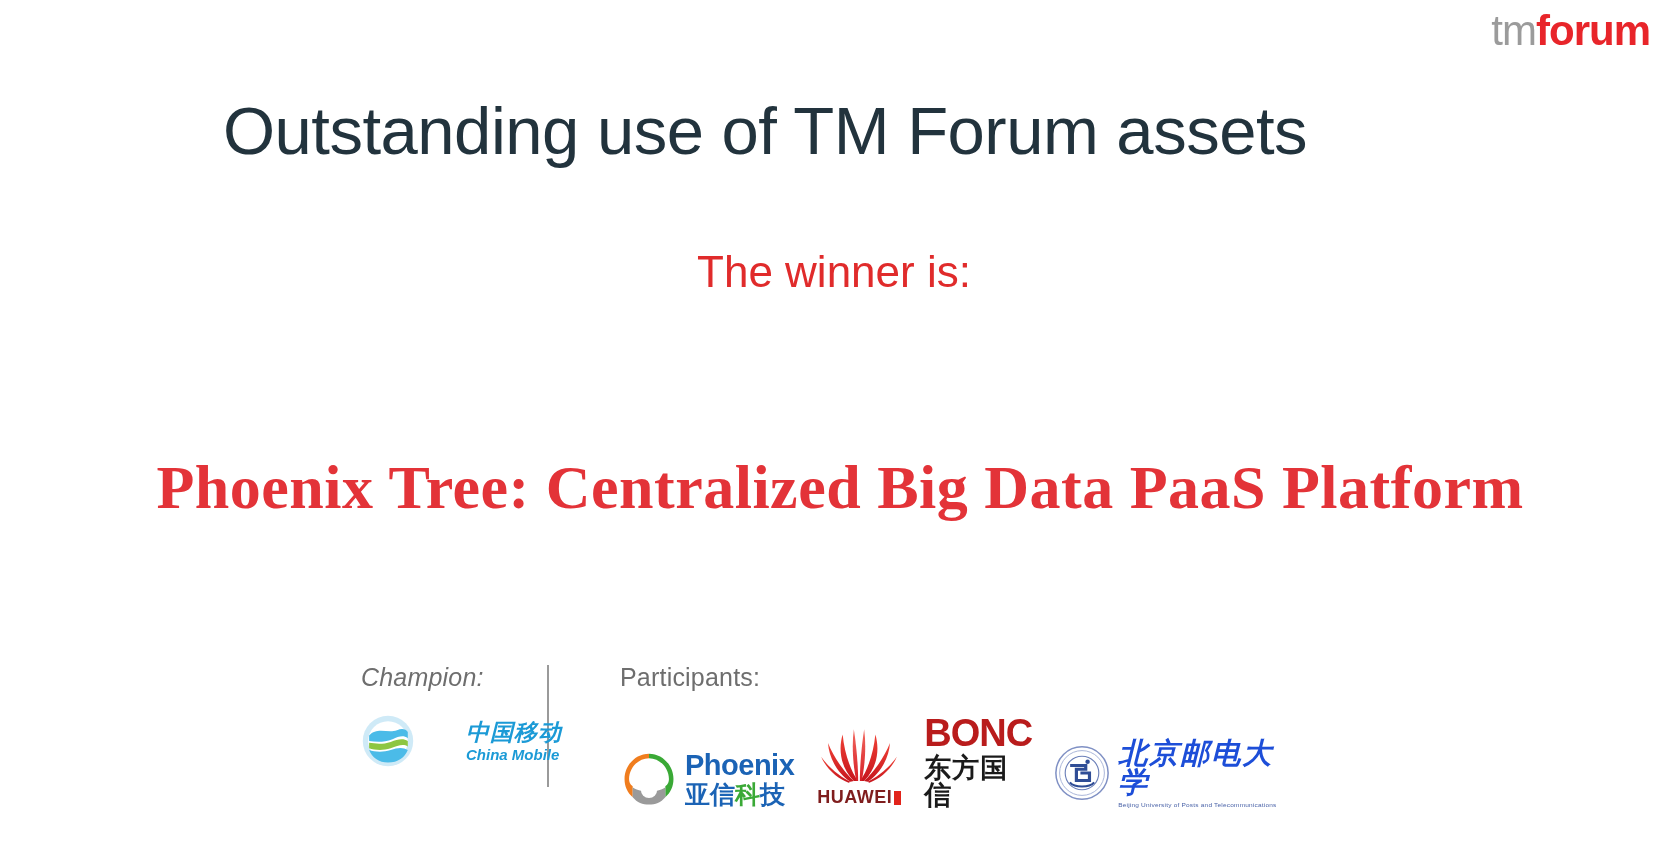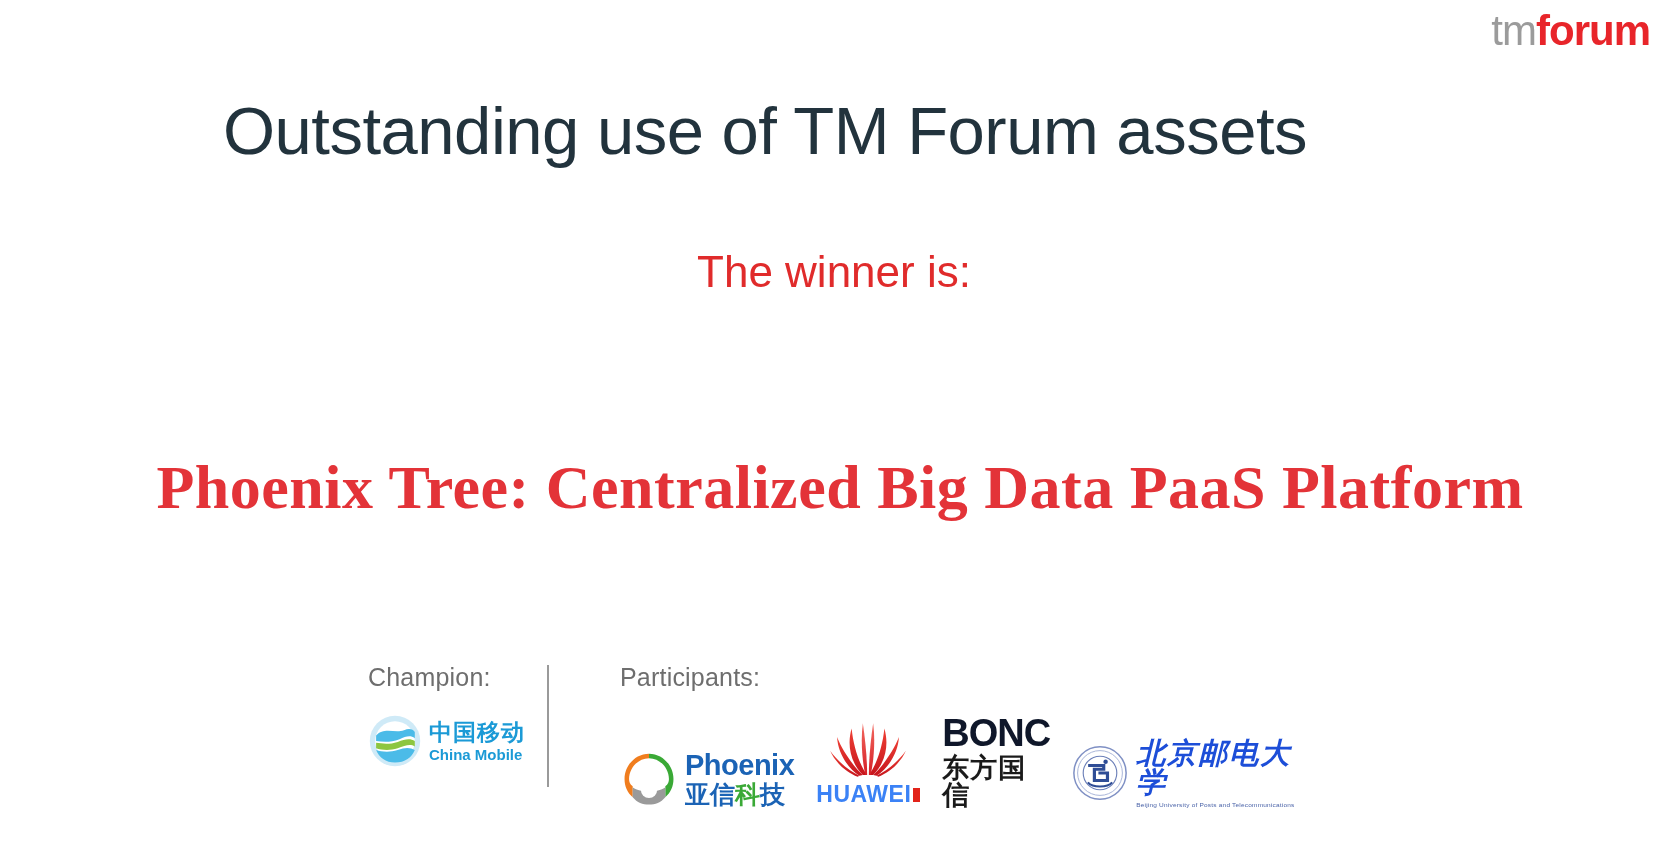--- a/index.html
+++ b/index.html
@@ -89,21 +89,21 @@
   .credit-col { position: absolute; }
 
   .credit-label {
     font-size: 25px;
     color: #6e6e6e;
     font-weight: 400;
     letter-spacing: 0.2px;
     white-space: nowrap;
   }
 
-  .champion-col { left: 13px; top: 0; }
+  .champion-col { left: 6px; top: 0; font-style: italic; }
   .participants-col { left: 265px; top: 0; }
 
   .divider {
     position: absolute;
     left: 192px;
     top: 2px;
     width: 2px;
     height: 122px;
     background: #9a9a9a;
   }
@@ -113,21 +113,21 @@
     align-items: flex-end;
     gap: 22px;
     margin-top: 22px;
   }
 
   
 
   
   .logo-cm { display: flex; align-items: center; gap: 7px; }
   .cm-mark { width: 54px; height: 54px; flex: 0 0 54px; }
-  .cm-text { line-height: 1; }
+  .cm-text { line-height: 1; margin-left: 44px; }
   .cm-cn {
     font-size: 23px; font-weight: 700; color: #1b9ad6;
     letter-spacing: 1px; display: block;
     font-family: "DejaVu Sans", sans-serif;
   }
   .cm-en {
     font-size: 15px; font-weight: 700; color: #1b9ad6;
     letter-spacing: 0px; display: block; margin-top: 3px;
   }
 
@@ -143,30 +143,30 @@
     font-size: 25px; font-weight: 700; color: #1b63b5;
     letter-spacing: 0px; display: block; margin-top: 2px;
     font-family: "DejaVu Sans", sans-serif;
   }
   .ai-cn .ai-green { color: #3aa936; }
 
   
   .logo-hw { text-align: center; }
   .hw-mark { width: 86px; height: 58px; display: block; margin: 0 auto; }
   .hw-text {
-    font-size: 23px; font-weight: 700; color: #3b82f6;
+    font-size: 18px; font-weight: 700; color: #7f1d1d;
     letter-spacing: 0.5px; margin-top: 2px;
     display: flex; align-items: center; justify-content: center; gap: 2px;
   }
   .hw-sq { width: 7px; height: 14px; background: #e2231a; display: inline-block; }
 
   
   .logo-bonc { text-align: left; line-height: 1; }
   .bonc-en {
-    font-size: 38px; font-weight: 700; color: #0f172a;
+    font-size: 38px; font-weight: 700; color: #b91c1c;
     letter-spacing: -1px; display: block;
     font-family: "Liberation Sans", sans-serif;
   }
   .bonc-cn {
     font-size: 27px; font-weight: 700; color: #1a1a1a;
     letter-spacing: 1px; display: block; margin-top: 2px;
     font-family: "DejaVu Sans", sans-serif;
   }
 
   

